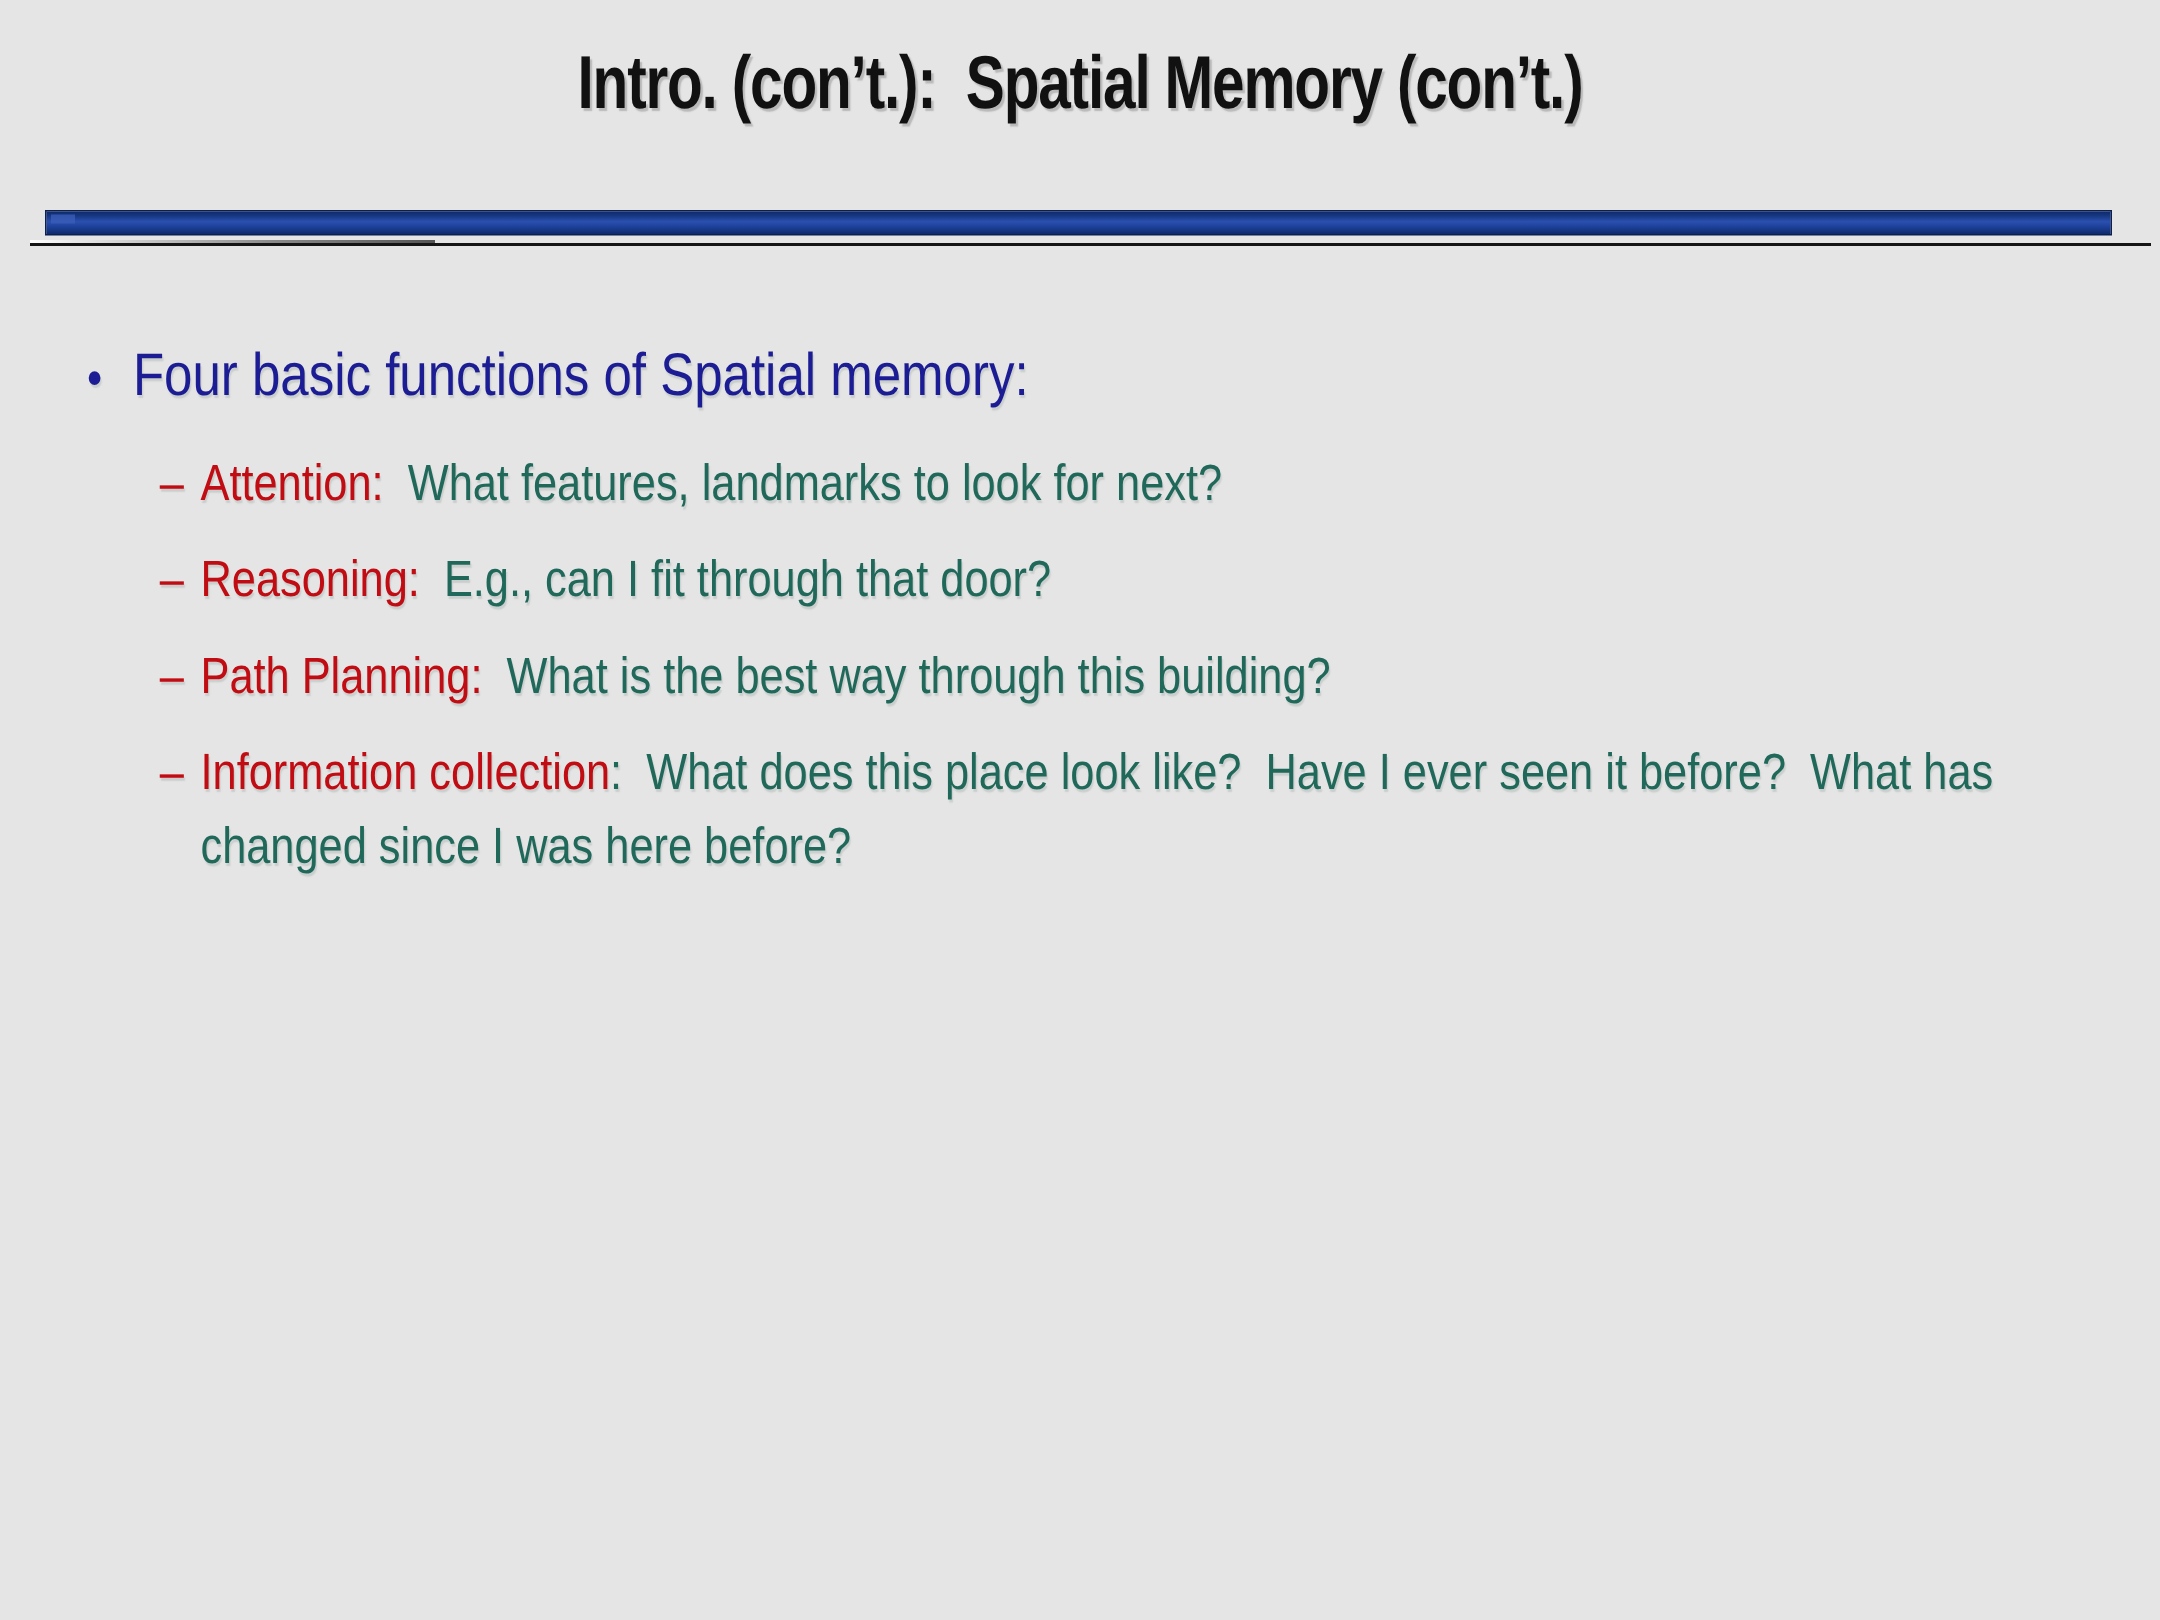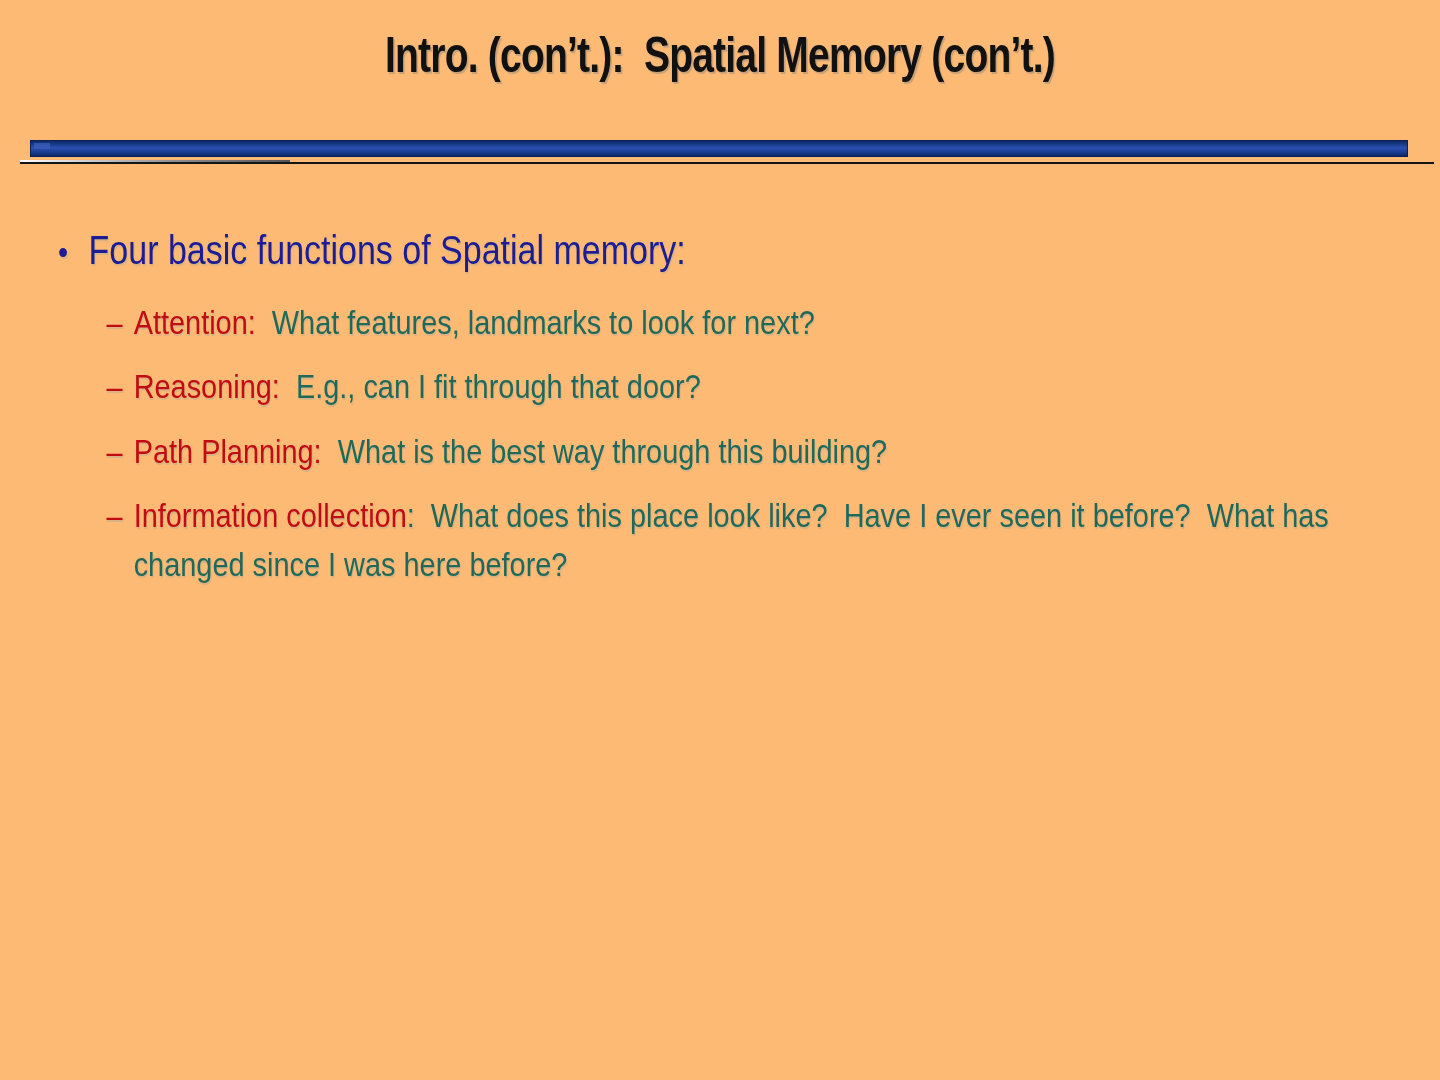--- a/index.html
+++ b/index.html
@@ -1,20 +1,20 @@
 <!DOCTYPE html>
 <html><head>
 <meta charset="utf-8">
 <style>
   html, body { margin: 0; padding: 0; overflow: hidden; }
   body {
     width: 1440px; height: 1080px; background: #ffffff;
     font-family: "Liberation Sans", "DejaVu Sans", sans-serif;
   }
-  .slide { position: relative; width: 1440px; height: 1080px; background: #fdba74; }
+  .slide { position: relative; width: 1440px; height: 1080px; background: #e5e5e5; }
 
   
   .title {
     position: absolute; top: 26px; left: 0; width: 1440px;
     text-align: center; font-size: 50px; font-weight: bold; color: #111111;
     letter-spacing: -1px; white-space: pre-wrap;
     transform: scaleX(0.78); transform-origin: 50% 50%;
     text-shadow: 2px 2px 1px rgba(130,130,130,0.45);
   }
 

